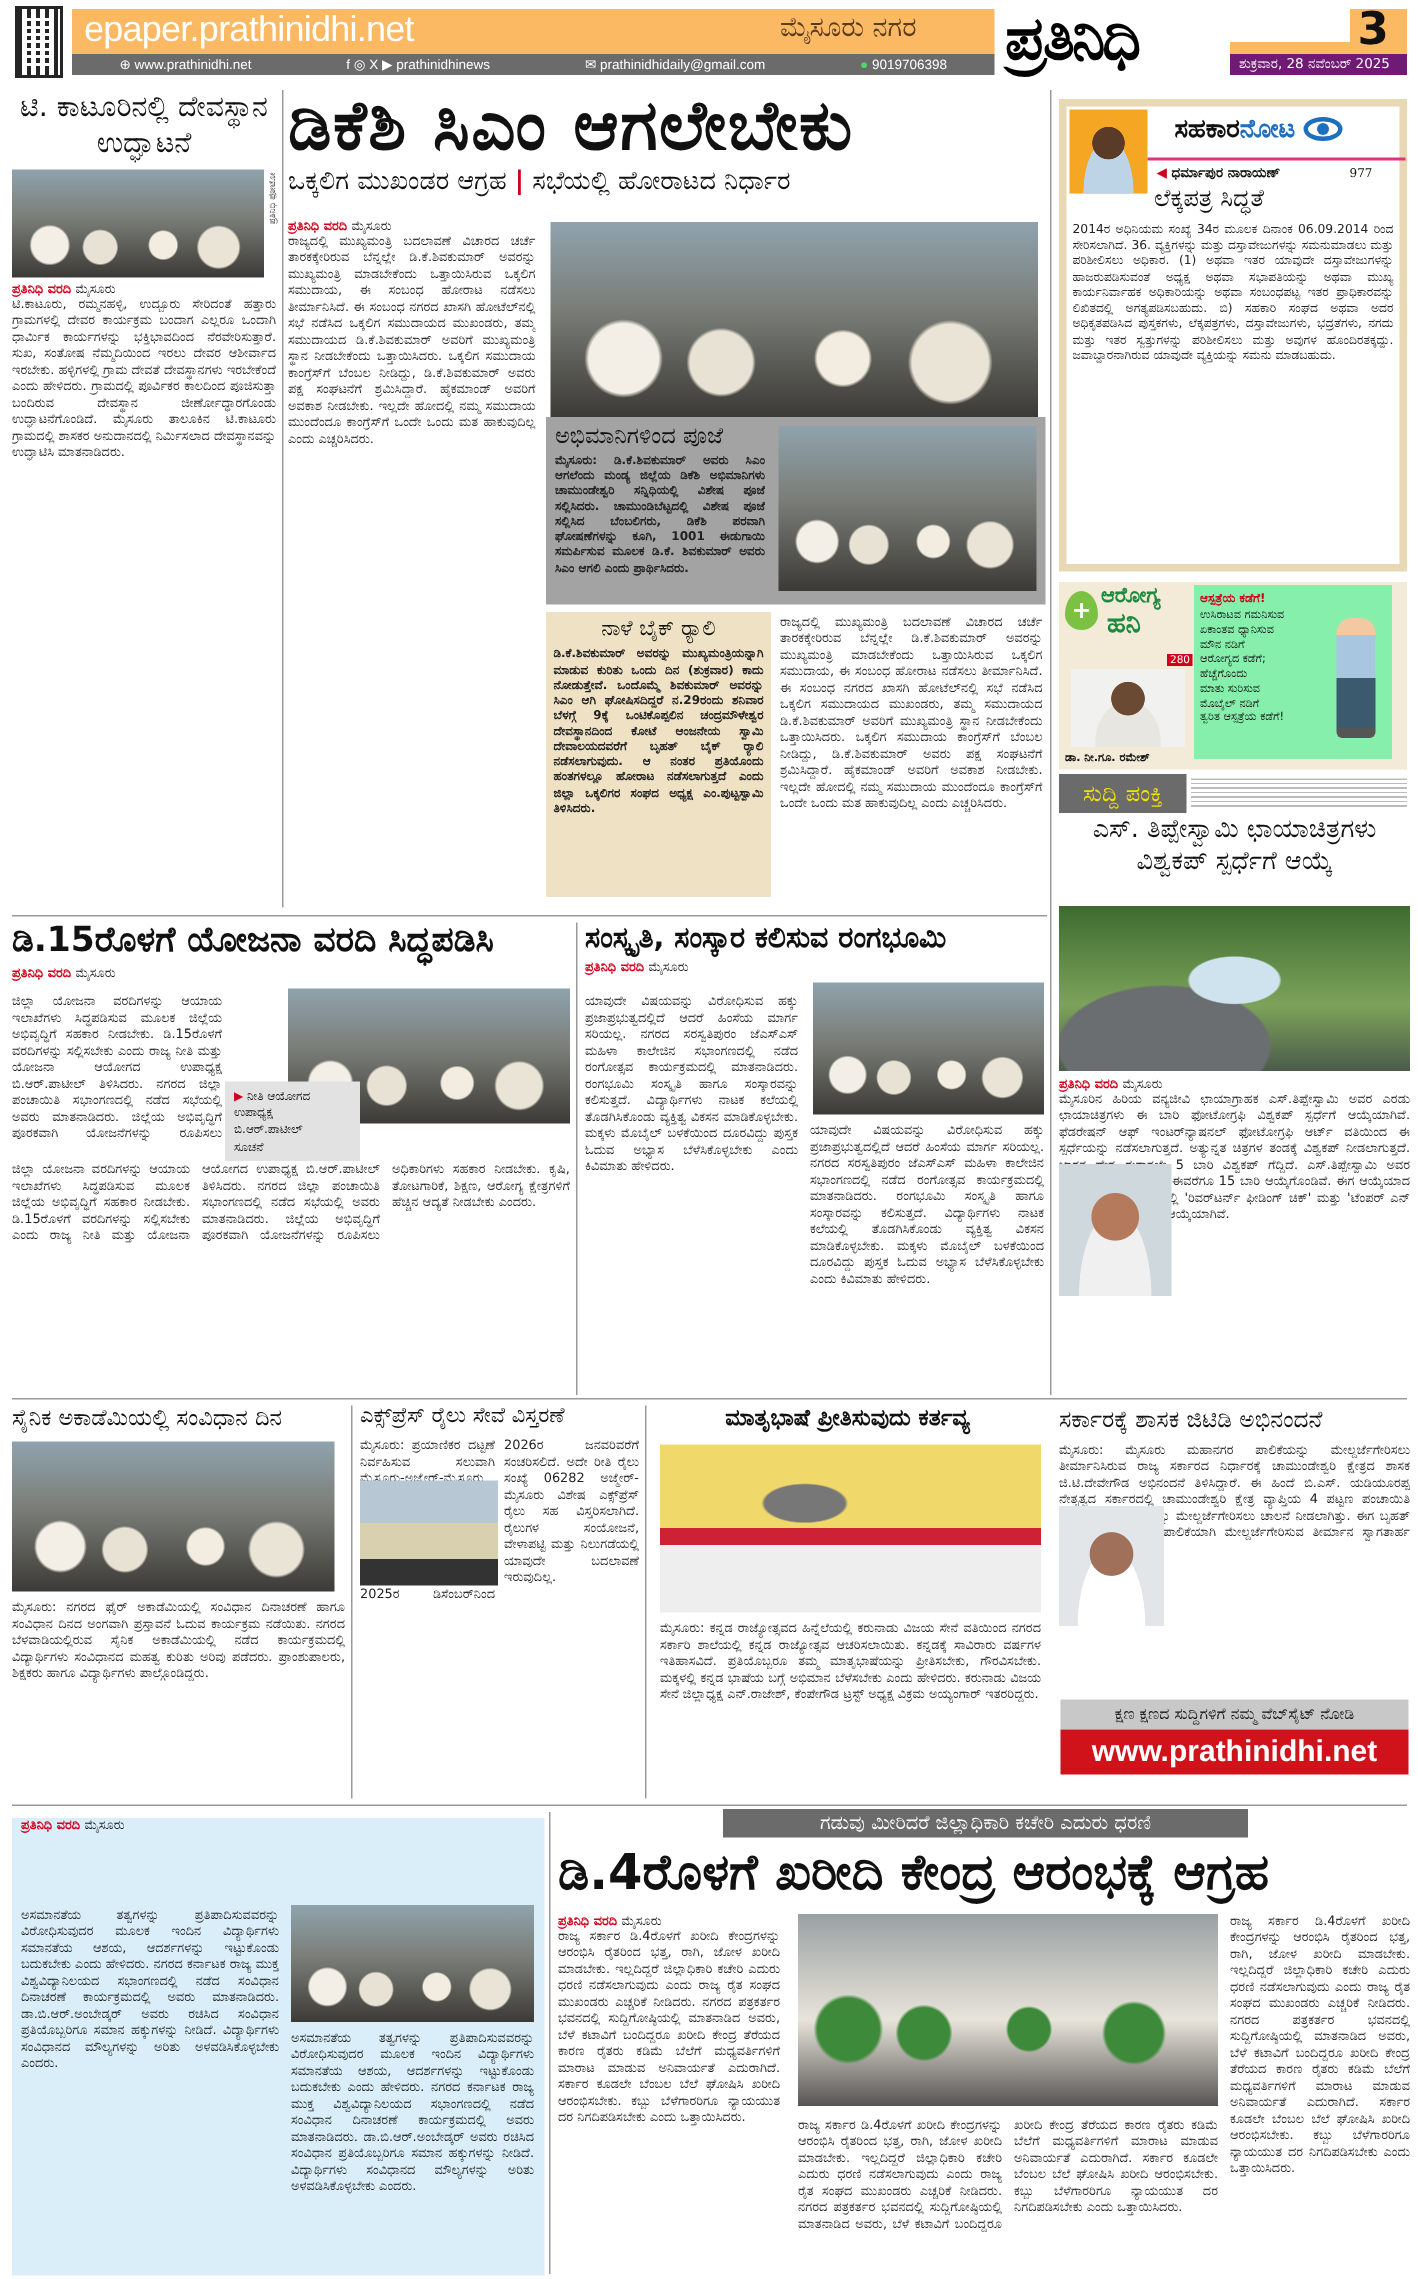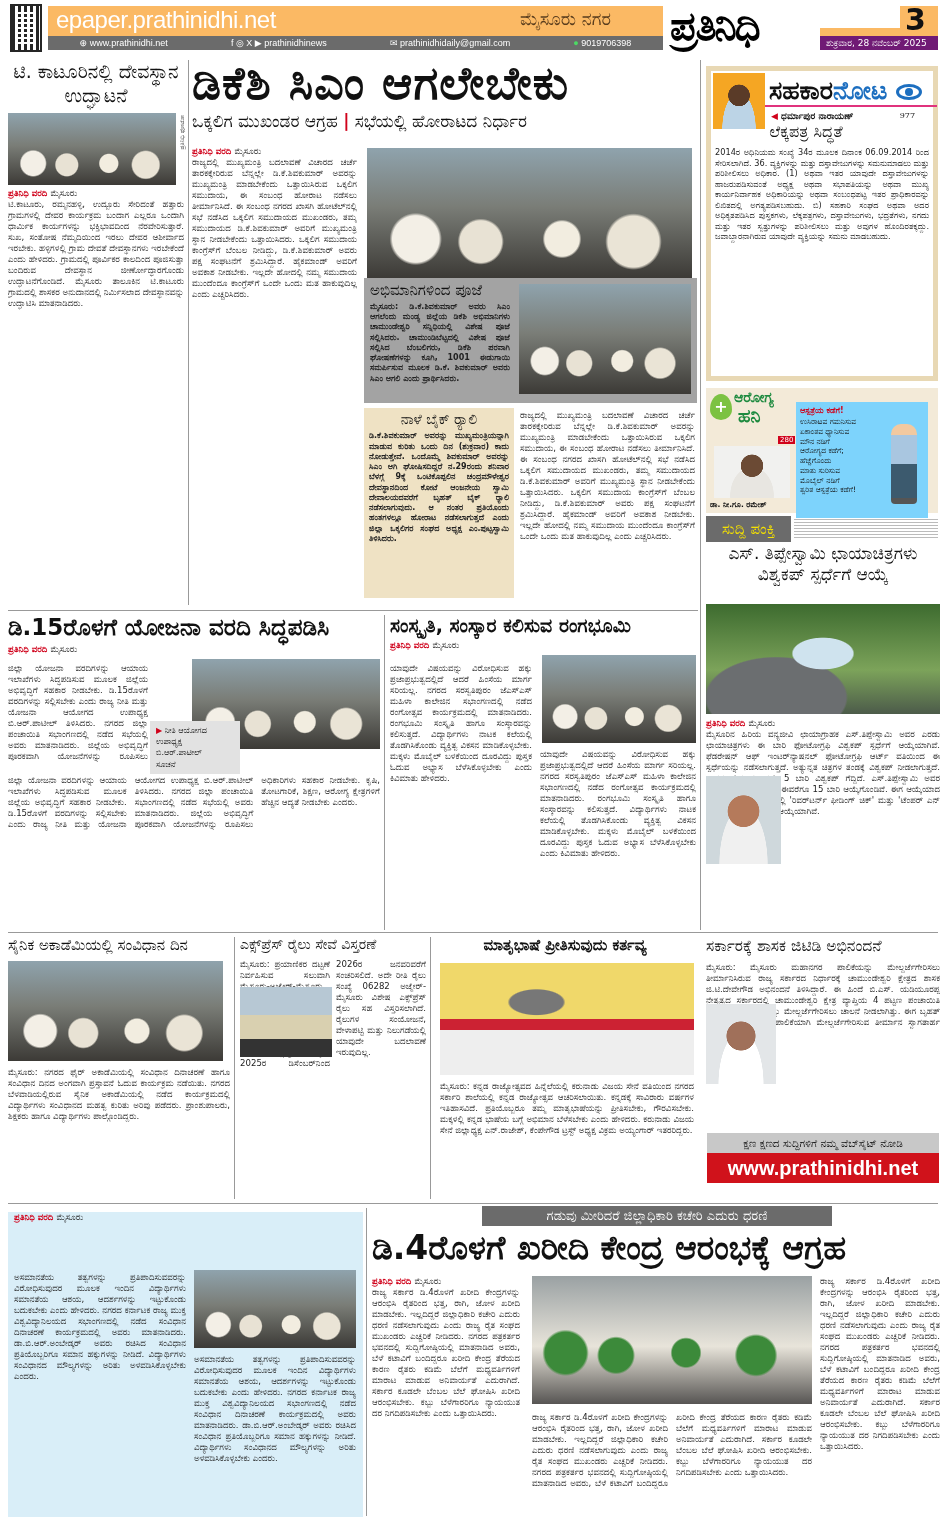--- a/index.html
+++ b/index.html
@@ -96,39 +96,39 @@
     <div class="hd" style="font-size:14px;text-align:center;padding:4px 0;font-weight:normal">ನಾಳೆ ಬೈಕ್ ರ‍್ಯಾಲಿ</div>
     <div class="body" style="padding:0 5px;height:160px;font-weight:bold;font-size:8px">ಡಿ.ಕೆ.ಶಿವಕುಮಾರ್ ಅವರನ್ನು ಮುಖ್ಯಮಂತ್ರಿಯನ್ನಾಗಿ ಮಾಡುವ ಕುರಿತು ಒಂದು ದಿನ (ಶುಕ್ರವಾರ) ಕಾದು ನೋಡುತ್ತೇವೆ. ಒಂದೊಮ್ಮೆ ಶಿವಕುಮಾರ್ ಅವರನ್ನು ಸಿಎಂ ಆಗಿ ಘೋಷಿಸದಿದ್ದರೆ ನ.29ರಂದು ಶನಿವಾರ ಬೆಳಗ್ಗೆ 9ಕ್ಕೆ ಒಂಟಿಕೊಪ್ಪಲಿನ ಚಂದ್ರಮೌಳೇಶ್ವರ ದೇವಸ್ಥಾನದಿಂದ ಕೋಟೆ ಆಂಜನೇಯ ಸ್ವಾಮಿ ದೇವಾಲಯದವರೆಗೆ ಬೃಹತ್ ಬೈಕ್ ರ‍್ಯಾಲಿ ನಡೆಸಲಾಗುವುದು. ಆ ನಂತರ ಪ್ರತಿಯೊಂದು ಹಂತಗಳಲ್ಲೂ ಹೋರಾಟ ನಡೆಸಲಾಗುತ್ತದೆ ಎಂದು ಜಿಲ್ಲಾ ಒಕ್ಕಲಿಗರ ಸಂಘದ ಅಧ್ಯಕ್ಷ ಎಂ.ಪುಟ್ಟಸ್ವಾಮಿ ತಿಳಿಸಿದರು.</div>
   </div>
   <div class="abs body" style="left:328px;top:352px;width:175px;height:188px">ರಾಜ್ಯದಲ್ಲಿ ಮುಖ್ಯಮಂತ್ರಿ ಬದಲಾವಣೆ ವಿಚಾರದ ಚರ್ಚೆ ತಾರಕಕ್ಕೇರಿರುವ ಬೆನ್ನಲ್ಲೇ ಡಿ.ಕೆ.ಶಿವಕುಮಾರ್ ಅವರನ್ನು ಮುಖ್ಯಮಂತ್ರಿ ಮಾಡಬೇಕೆಂದು ಒತ್ತಾಯಿಸಿರುವ ಒಕ್ಕಲಿಗ ಸಮುದಾಯ, ಈ ಸಂಬಂಧ ಹೋರಾಟ ನಡೆಸಲು ತೀರ್ಮಾನಿಸಿದೆ. ಈ ಸಂಬಂಧ ನಗರದ ಖಾಸಗಿ ಹೋಟೆಲ್‌ನಲ್ಲಿ ಸಭೆ ನಡೆಸಿದ ಒಕ್ಕಲಿಗ ಸಮುದಾಯದ ಮುಖಂಡರು, ತಮ್ಮ ಸಮುದಾಯದ ಡಿ.ಕೆ.ಶಿವಕುಮಾರ್ ಅವರಿಗೆ ಮುಖ್ಯಮಂತ್ರಿ ಸ್ಥಾನ ನೀಡಬೇಕೆಂದು ಒತ್ತಾಯಿಸಿದರು. ಒಕ್ಕಲಿಗ ಸಮುದಾಯ ಕಾಂಗ್ರೆಸ್‌ಗೆ ಬೆಂಬಲ ನೀಡಿದ್ದು, ಡಿ.ಕೆ.ಶಿವಕುಮಾರ್ ಅವರು ಪಕ್ಷ ಸಂಘಟನೆಗೆ ಶ್ರಮಿಸಿದ್ದಾರೆ. ಹೈಕಮಾಂಡ್ ಅವರಿಗೆ ಅವಕಾಶ ನೀಡಬೇಕು. ಇಲ್ಲದೇ ಹೋದಲ್ಲಿ ನಮ್ಮ ಸಮುದಾಯ ಮುಂದೆಂದೂ ಕಾಂಗ್ರೆಸ್‌ಗೆ ಒಂದೇ ಒಂದು ಮತ ಹಾಕುವುದಿಲ್ಲ ಎಂದು ಎಚ್ಚರಿಸಿದರು.</div>
 </div>
 
 <div class="vline" style="left:700px;top:60px;height:870px"></div>
 
 <div class="abs sahakara">
   <div class="photo portrait" style="left:2px;top:2px;width:52px;height:56px;background:radial-gradient(circle at 50% 40%,#5a3b28 0 25%,transparent 26%),radial-gradient(ellipse at 50% 100%,#bcd4e6 0 45%,transparent 46%),#f5a623"></div>
-  <div class="abs hd" style="left:58px;top:6px;font-size:25px">
+  <div class="abs hd" style="left:72px;top:6px;font-size:17px">
     <span>ಸಹಕಾರ</span><span style="color:#1d6fc0">ನೋಟ</span>
     <span style="display:inline-block;width:26px;height:16px;border:3px solid #1d6fc0;border-radius:50%;vertical-align:middle;position:relative"><span style="position:absolute;left:6px;top:1px;width:8px;height:8px;border-radius:50%;background:#1d6fc0"></span></span>
   </div>
   <div class="abs" style="left:54px;top:34px;width:172px;height:2px;background:#e0337d"></div>
   <div class="abs" style="left:60px;top:40px;font-size:9px;font-weight:bold"><span style="color:#d0021b">◀ </span><span>ಧರ್ಮಾಪುರ ನಾರಾಯಣ್</span></div>
   <div class="abs" style="right:18px;top:40px;font-size:8px;font-family:'DejaVu Serif',serif">977</div>
   <div class="abs hd" style="left:0;width:190px;top:52px;font-size:16px;text-align:center;font-weight:normal">ಲೆಕ್ಕಪತ್ರ ಸಿದ್ಧತೆ</div>
   <div class="abs body" style="left:4px;top:76px;width:214px;height:228px;font-size:8.2px">2014ರ ಅಧಿನಿಯಮ ಸಂಖ್ಯೆ 34ರ ಮೂಲಕ ದಿನಾಂಕ 06.09.2014 ರಿಂದ ಸೇರಿಸಲಾಗಿದೆ. 36. ವ್ಯಕ್ತಿಗಳನ್ನು ಮತ್ತು ದಸ್ತಾವೇಜುಗಳನ್ನು ಸಮನುಮಾಡಲು ಮತ್ತು ಪರಿಶೀಲಿಸಲು ಅಧಿಕಾರ. (1) ಅಥವಾ ಇತರ ಯಾವುದೇ ದಸ್ತಾವೇಜುಗಳನ್ನು ಹಾಜರುಪಡಿಸುವಂತೆ ಅಧ್ಯಕ್ಷ ಅಥವಾ ಸಭಾಪತಿಯನ್ನು ಅಥವಾ ಮುಖ್ಯ ಕಾರ್ಯನಿರ್ವಾಹಕ ಅಧಿಕಾರಿಯನ್ನು ಅಥವಾ ಸಂಬಂಧಪಟ್ಟ ಇತರ ಪ್ರಾಧಿಕಾರವನ್ನು ಲಿಖಿತದಲ್ಲಿ ಅಗತ್ಯಪಡಿಸಬಹುದು. ಬಿ) ಸಹಕಾರಿ ಸಂಘದ ಅಥವಾ ಅದರ ಅಧಿಕೃತಪಡಿಸಿದ ಪುಸ್ತಕಗಳು, ಲೆಕ್ಕಪತ್ರಗಳು, ದಸ್ತಾವೇಜುಗಳು, ಭದ್ರತೆಗಳು, ನಗದು ಮತ್ತು ಇತರ ಸ್ವತ್ತುಗಳನ್ನು ಪರಿಶೀಲಿಸಲು ಮತ್ತು ಅವುಗಳ ಹೊಂದಿರತಕ್ಕದ್ದು. ಜವಾಬ್ದಾರನಾಗಿರುವ ಯಾವುದೇ ವ್ಯಕ್ತಿಯನ್ನು ಸಮನು ಮಾಡಬಹುದು.</div>
 </div>
 
 <div class="abs arogya">
   <div class="abs" style="left:4px;top:6px;width:22px;height:26px;background:#7cc242;border-radius:50% 50% 50% 50%/60% 60% 40% 40%;color:#fff;text-align:center;font-weight:bold;font-size:16px;line-height:26px">+</div>
   <div class="abs hd" style="left:28px;top:2px;font-size:14px;color:#1d8a3f"><span>ಆರೋಗ್ಯ</span></div>
   <div class="abs hd" style="left:32px;top:18px;font-size:18px;color:#1d8a3f">ಹನಿ</div>
   <div class="abs" style="left:72px;top:48px;background:#d0021b;color:#fff;font-size:7px;padding:0 2px">280</div>
   <div class="photo portrait" style="left:8px;top:58px;width:76px;height:52px"></div>
   <div class="abs" style="left:4px;top:112px;font-size:7.5px;font-weight:bold">ಡಾ. ನೀ.ಗೂ. ರಮೇಶ್</div>
-  <div class="abs" style="left:90px;top:14px;width:132px;height:116px;background:#7dd3fc">
+  <div class="abs" style="left:90px;top:2px;width:132px;height:116px;background:#86efac">
     <div style="color:#d0021b;font-size:8px;font-weight:bold;padding:4px 4px 1px">ಆಸ್ಪತ್ರೆಯ ಕಡೆಗೆ!</div>
     <div style="font-size:7.5px;line-height:1.3;padding-left:4px">
       <div>ಉಸಿರಾಟವ ಗಮನಿಸುವ</div>
       <div>ಏಕಾಂತವ ಧ್ಯಾನಿಸುವ</div>
       <div>ಮೌನ ನಡಿಗೆ</div>
       <div>ಆರೋಗ್ಯದ ಕಡೆಗೆ;</div>
       <div>ಹೆಚ್ಚೆಗೊಂದು</div>
       <div>ಮಾತು ಸುರಿಸುವ</div>
       <div>ಮೊಬೈಲ್ ನಡಿಗೆ</div>
       <div>ತ್ವರಿತ ಆಸ್ಪತ್ರೆಯ ಕಡೆಗೆ!</div>

